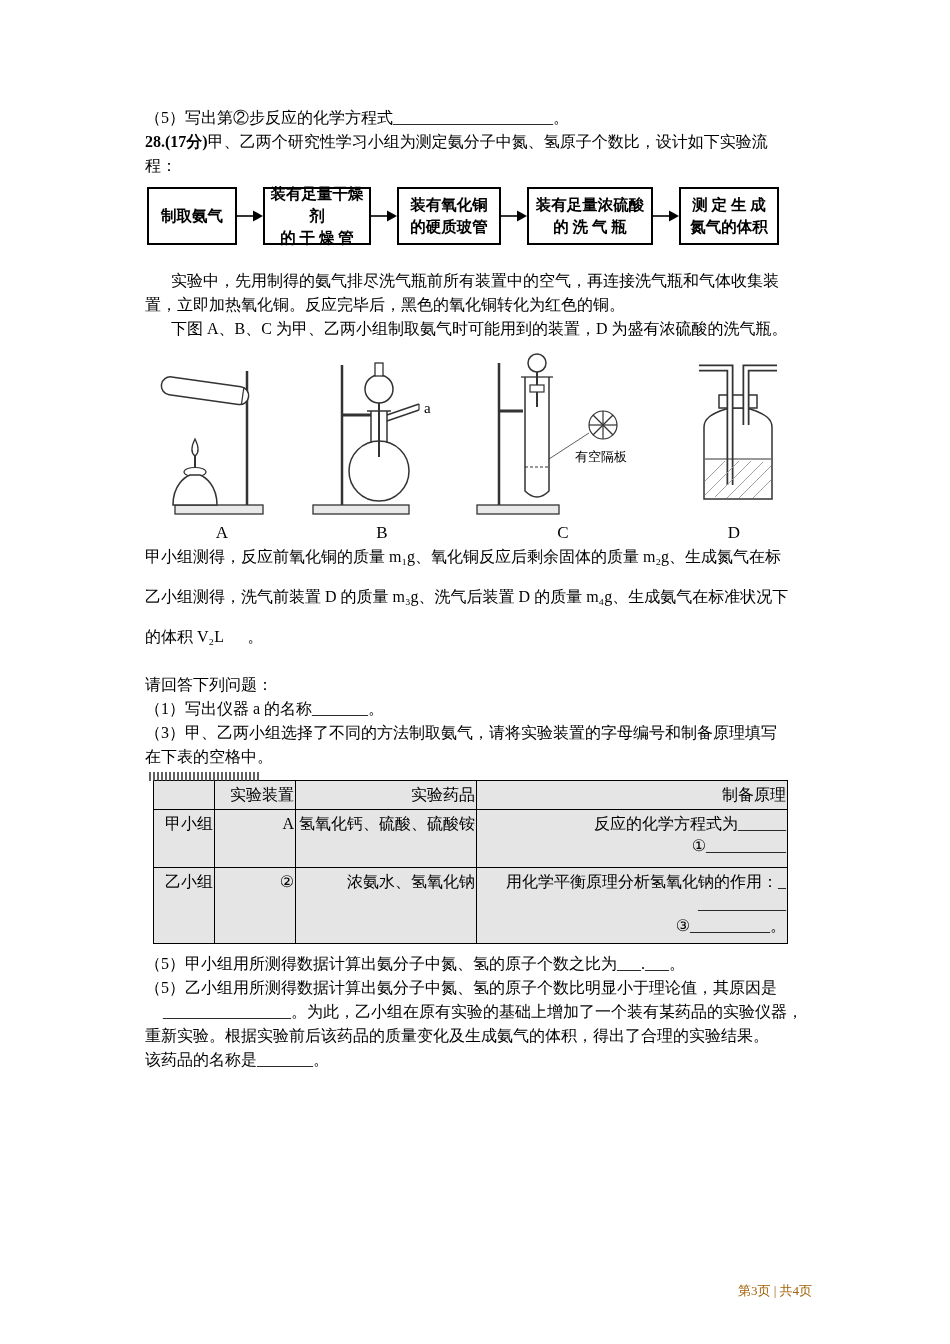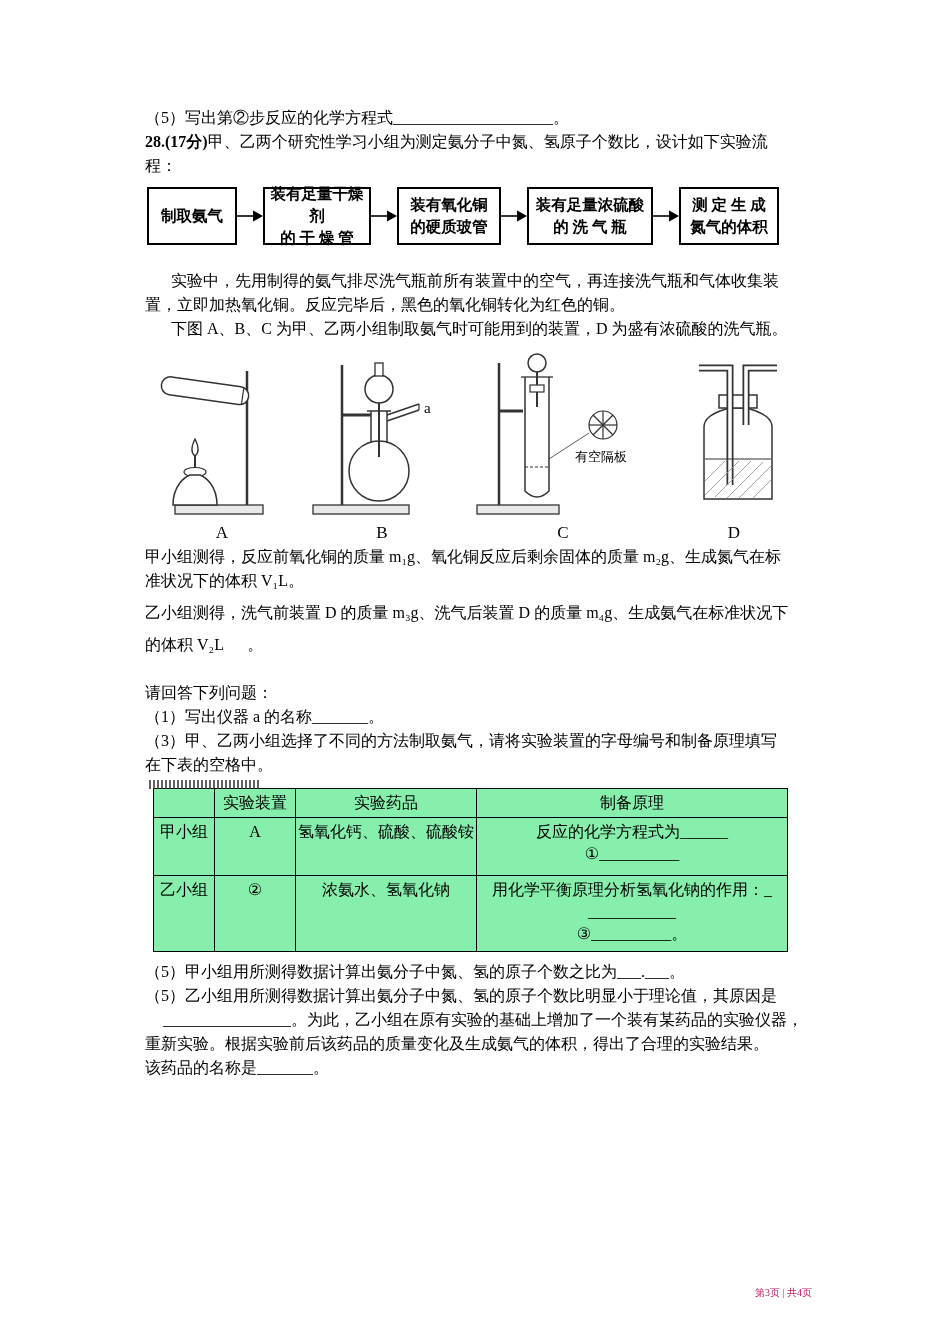--- a/index.html
+++ b/index.html
@@ -22,40 +22,40 @@
         text-align:center;height:58px;display:flex;flex-direction:column;
         justify-content:center;padding:2px 3px;flex:0 0 auto;box-sizing:border-box}
   .farrow{flex:0 0 auto;display:block}
 
   
   .figures{display:flex;align-items:flex-end;justify-content:space-between;margin:8px 0 2px 2px;width:662px}
   .fig{text-align:center;flex:0 0 auto}
   .fig svg{display:block}
   .fig-label{font-size:17px;line-height:20px;margin-top:2px}
 
-  .mt8{margin-top:8px}
+  .mt8{margin-top:16px}
   .mt12{margin-top:24px}
   .mt6{}
 
   
   .qtable{border-collapse:collapse;margin:4px 0 8px 8px;font-size:16px;line-height:22px;table-layout:fixed}
-  .qtable th,.qtable td{border:1.5px solid #000;padding:3px 1px;text-align:center;
-        vertical-align:top;font-weight:normal;background:#86efac}
+  .qtable th,.qtable td{border:1.5px solid #000;padding:3px 1px;text-align:right;
+        vertical-align:top;font-weight:normal;background:#e5e5e5}
   .col-group{width:58px}
   .col-device{width:78px}
   .col-reagents{width:178px}
   .col-principle{width:308px}
   .row-mid{height:58px}
   .row-tall{height:76px}
 
   .artifact{width:112px;height:9px;margin:3px 0 -5px 4px;
         background:repeating-linear-gradient(90deg,#3a3a3a 0 2px,transparent 2px 4px);
         opacity:.8;position:relative;z-index:0}
 
-  .footer{position:absolute;right:138px;bottom:44px;font-size:10px;color:#be185d}
+  .footer{position:absolute;right:138px;bottom:44px;font-size:13px;color:#a16207}
 </style>
 </head>
 <body>
 
 <div class="page">
 
   <div class="t-line">（5）写出第②步反应的化学方程式____________________。</div>
 
   <div class="t-line"><span class="bold">28.(17分)</span><span>甲、乙两个研究性学习小组为测定氨分子中氮、氢原子个数比，设计如下实验流</span></div>
   <div class="t-line">程：</div>
@@ -182,21 +182,20 @@
           <line x1="94" y1="149" x2="112" y2="131"></line>
           <line x1="46" y1="132" x2="66" y2="112"></line>
         </g>
       </svg>
       <div class="fig-label">D</div>
     </div>
 
   </div>
 
   <div class="t-line mt6">甲小组测得，反应前氧化铜的质量 m₁g、氧化铜反应后剩余固体的质量 m₂g、生成氮气在标</div>
-  <div class="t-line">准状况下的体积 V₁L。</div>
 
   <div class="t-line mt8">乙小组测得，洗气前装置 D 的质量 m₃g、洗气后装置 D 的质量 m₄g、生成氨气在标准状况下</div>
   <div class="t-line pre mt8">的体积 V₂L      。</div>
 
   <div class="t-line mt12">请回答下列问题：</div>
   <div class="t-line">（1）写出仪器 a 的名称_______。</div>
   <div class="t-line">（3）甲、乙两小组选择了不同的方法制取氨气，请将实验装置的字母编号和制备原理填写</div>
   <div class="t-line">在下表的空格中。</div>
 
   <div class="artifact"></div>

